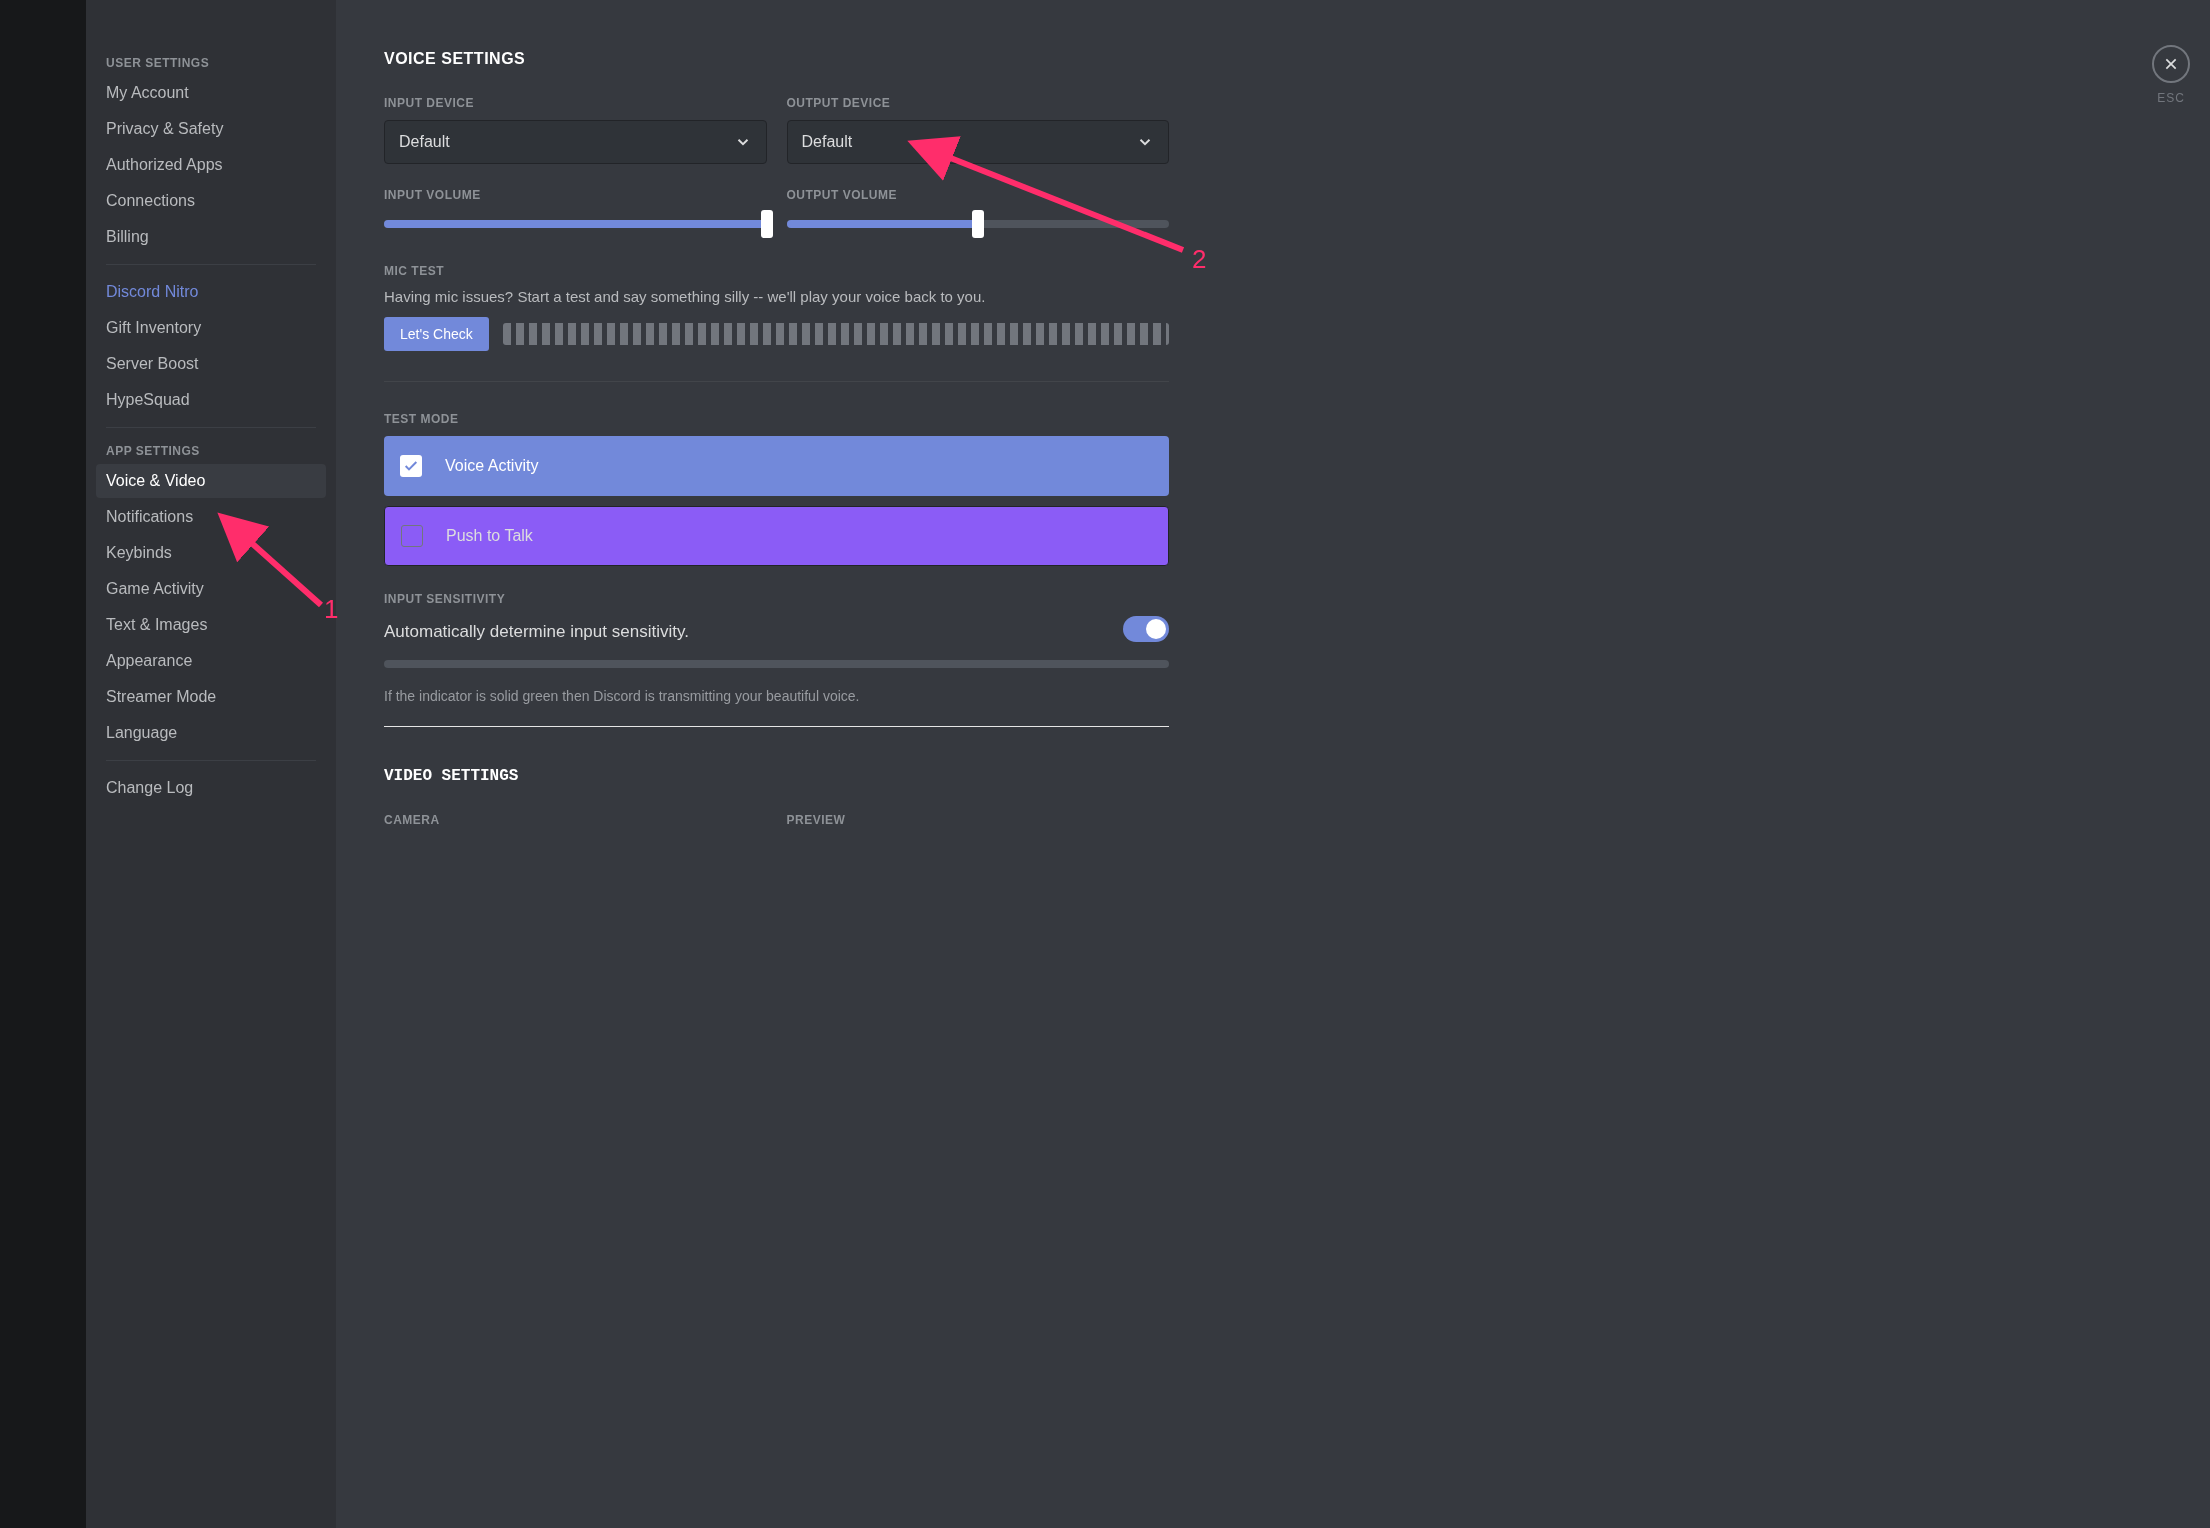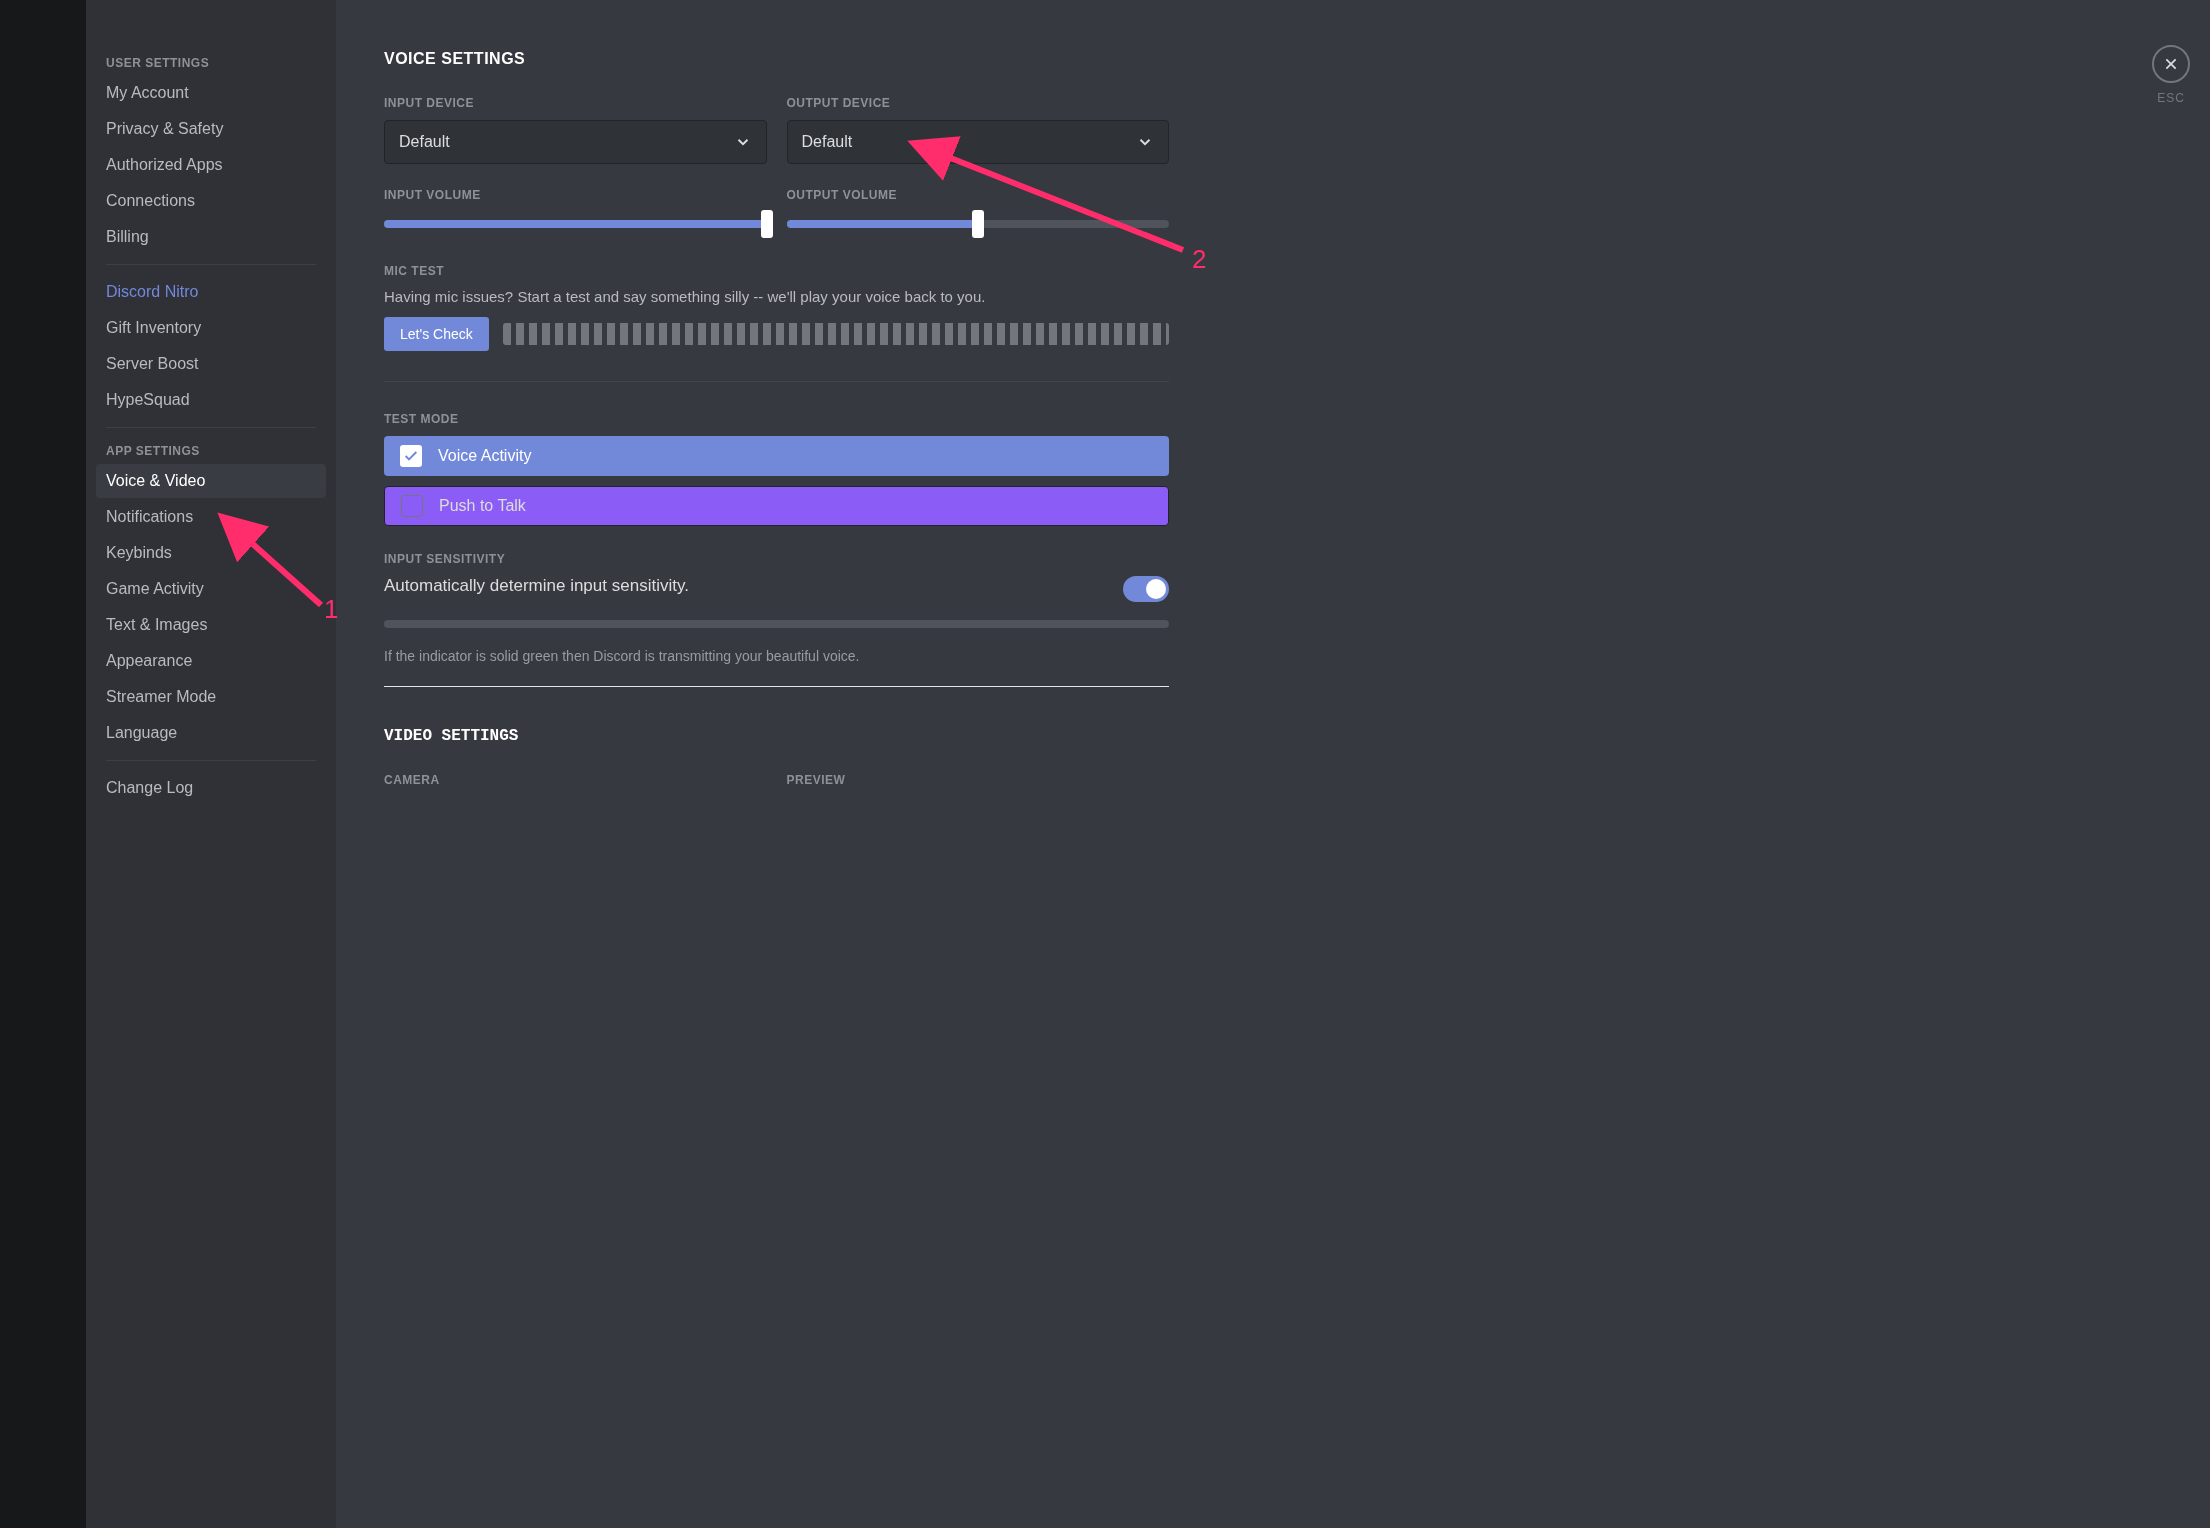--- a/index.html
+++ b/index.html
@@ -173,22 +173,22 @@
   .thin-bar {
     height: 8px;
     background: #4f545c;
     border-radius: 4px;
     margin-top: 18px;
   }
   
   .mode-card {
     display: flex;
     align-items: center;
-    gap: 16px;
-    height: 40px;
+    gap: 23px;
+    height: 60px;
     border-radius: 4px;
     padding: 0 16px;
     margin-bottom: 10px;
     cursor: pointer;
   }
   .mode-card.active {
     background: #7289da;
     color: #ffffff;
   }
   .mode-card.inactive {
@@ -204,21 +204,21 @@
     align-items: center;
     justify-content: center;
   }
   .mode-card.active .checkbox { background: #ffffff; }
   .mode-card.inactive .checkbox { border: 1px solid #72767d; }
   .checkbox svg { color: #7289da; }
   .mode-label { font-size: 16px; }
   
   .row-between {
     display: flex;
-    align-items: flex-start;
+    align-items: flex-end;
     justify-content: space-between;
   }
   .auto-text {
     font-size: 17px;
     color: #dcddde;
   }
   .toggle {
     width: 46px;
     height: 26px;
     border-radius: 13px;

